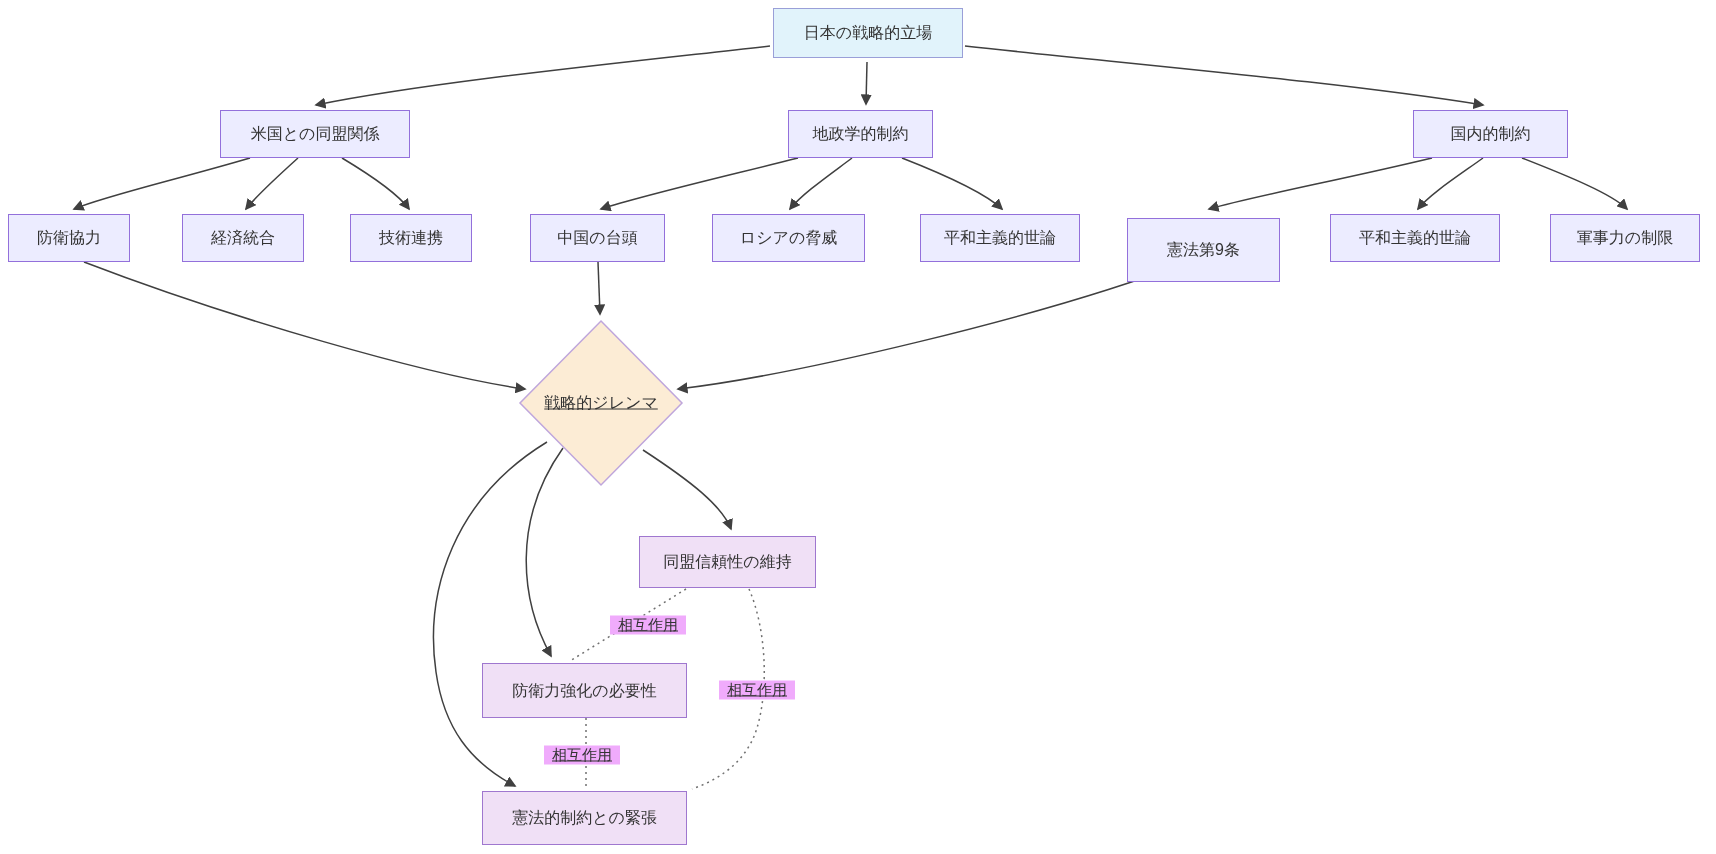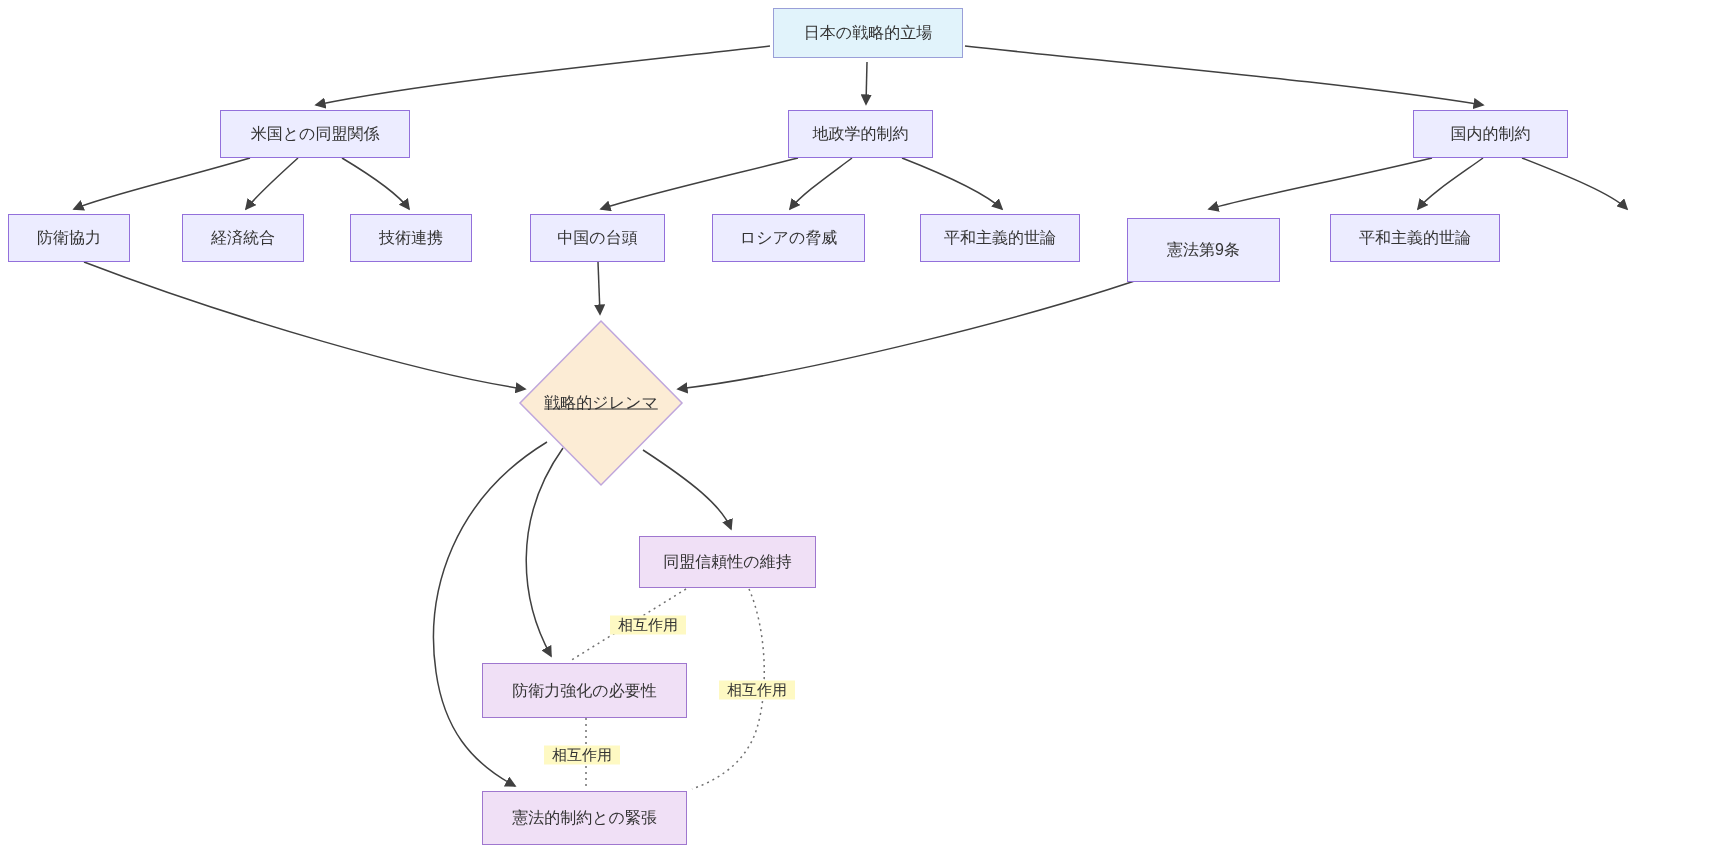--- a/index.html
+++ b/index.html
@@ -12,21 +12,21 @@
     border:1px solid #9370DB;background:#ECECFF;
   }
   .node.root{background:#e1f3fb;border-color:#9a9fd8;}
   .node.outcome{background:#f0e0f6;border-color:#9f77cf;}
   .diamond-label{
     position:absolute;left:601px;top:403px;transform:translate(-50%,-50%);
     font-size:16px;color:#333333;white-space:nowrap;text-decoration:underline;
   }
   .edge-label{
     position:absolute;transform:translate(-50%,-50%);
-    background:#fef9c3;color:#333333;font-size:15px;padding:0 8px;white-space:nowrap;
+    background:#f0abfc;color:#333333;font-size:15px;padding:0 8px;white-space:nowrap;text-decoration:underline;
   }
 </style>
 </head>
 <body>
 
 <div id="canvas">
 
   <svg id="edges" viewBox="0 0 1716 854" xmlns="http://www.w3.org/2000/svg">
     <defs>
       <marker id="arrow" viewBox="0 0 10 10" refX="8.5" refY="5" markerWidth="7.5" markerHeight="7.5" orient="auto-start-reverse">
@@ -73,20 +73,21 @@
   <div class="node" style="left:1413px;top:110px;width:155px;height:48px">国内的制約</div>
 
   <div class="node" style="left:8px;top:214px;width:122px;height:48px">防衛協力</div>
   <div class="node" style="left:182px;top:214px;width:122px;height:48px">経済統合</div>
   <div class="node" style="left:350px;top:214px;width:122px;height:48px">技術連携</div>
   <div class="node" style="left:530px;top:214px;width:135px;height:48px">中国の台頭</div>
   <div class="node" style="left:712px;top:214px;width:153px;height:48px">ロシアの脅威</div>
   <div class="node" style="left:920px;top:214px;width:160px;height:48px">平和主義的世論</div>
   <div class="node" style="left:1127px;top:218px;width:153px;height:64px">憲法第9条</div>
   <div class="node" style="left:1330px;top:214px;width:170px;height:48px">平和主義的世論</div>
+  <div class="node" style="left:1550px;top:214px;width:150px;height:48px">軍事力の制限</div>
 
   <div class="diamond-label">戦略的ジレンマ</div>
 
   <div class="node outcome" style="left:639px;top:536px;width:177px;height:52px">同盟信頼性の維持</div>
   <div class="node outcome" style="left:482px;top:663px;width:205px;height:55px">防衛力強化の必要性</div>
   <div class="node outcome" style="left:482px;top:791px;width:205px;height:54px">憲法的制約との緊張</div>
 
   <div class="edge-label" style="left:648px;top:625px">相互作用</div>
   <div class="edge-label" style="left:757px;top:690px">相互作用</div>
   <div class="edge-label" style="left:582px;top:755px">相互作用</div>

